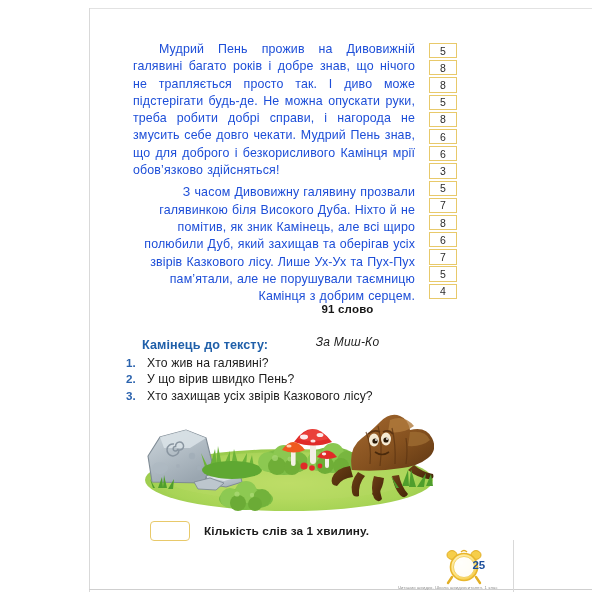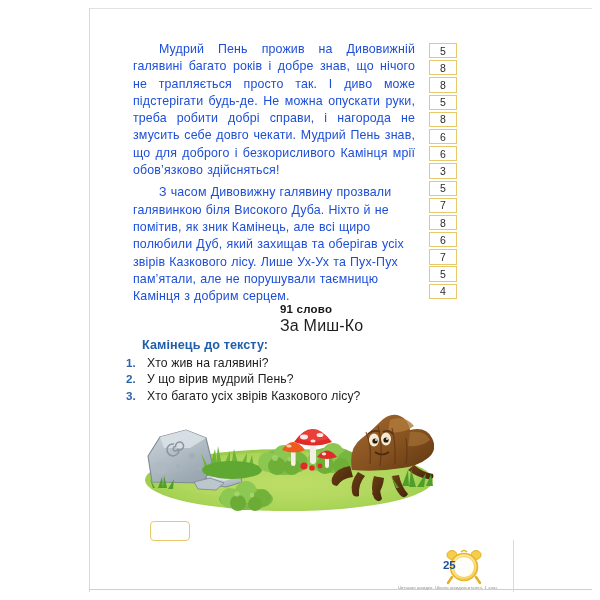--- a/index.html
+++ b/index.html
@@ -70,21 +70,21 @@
     text-align: justify;
     text-indent: 26px;
     letter-spacing: 0.15px;
     word-spacing: 0.5px;
     font-weight: 500;
   }
   .story p.second {
     margin-top: 5px;
   }
   .story p:last-child {
-    text-align: left;
+    text-align: right;
   }
 
   
   .count-column {
     position: absolute;
     left: 429px;
     top: 43px;
     width: 28px;
     display: flex;
     flex-direction: column;
@@ -102,32 +102,33 @@
     background: #ffffff;
     font-weight: 500;
   }
 
   
   .attribution {
     position: absolute;
     left: 280px;
     top: 303px;
     width: 135px;
-    text-align: left;
+    text-align: center;
   }
   .attribution .count {
     font-size: 11.5px;
     font-weight: bold;
     color: #161616;
     letter-spacing: 0.2px;
   }
   .attribution .author {
-    font-size: 16px;
+    font-size: 12px;
+    font-style: italic;
     color: #1d1d1d;
-    margin-top: 2px;
+    margin-top: 20px;
     letter-spacing: 0.2px;
   }
 
   
   .questions-title {
     position: absolute;
     left: 142px;
     top: 338px;
     font-size: 12.6px;
     font-weight: bold;
@@ -198,21 +199,21 @@
     position: absolute;
     left: 443px;
     top: 546px;
     width: 42px;
     height: 40px;
   }
   .page-badge .num {
     position: absolute;
     left: 0; right: 0;
     top: 13px;
-    text-align: left;
+    text-align: right;
     font-size: 11.5px;
     font-weight: bold;
     color: #1d4f9c;
     letter-spacing: -0.2px;
   }
 
   
   .footer {
     position: absolute;
     left: 398px;
@@ -262,25 +263,25 @@
   </div>
 
   <div class="questions-title">Камінець до тексту:</div>
   <div class="questions" id="questions-list">
       <div class="q-row">
         <span class="q-num">1.</span>
         <span class="q-text">Хто жив на галявині?</span>
       </div>
       <div class="q-row">
         <span class="q-num">2.</span>
-        <span class="q-text">У що вірив мудрий Пень?</span>
+        <span class="q-text">У що вірив швидко Пень?</span>
       </div>
       <div class="q-row">
         <span class="q-num">3.</span>
-        <span class="q-text">Хто багато усіх звірів Казкового лісу?</span>
+        <span class="q-text">Хто захищав усіх звірів Казкового лісу?</span>
       </div>
     </div>
 
   <div class="illus">
     <svg width="290" height="108" viewBox="0 0 290 108" xmlns="http://www.w3.org/2000/svg">
       <defs>
         <radialGradient id="gmeadow" cx="50%" cy="55%" r="62%">
           <stop offset="0%" stop-color="#c4e06a"></stop>
           <stop offset="70%" stop-color="#a8d456"></stop>
           <stop offset="100%" stop-color="#8cc244"></stop>
@@ -440,20 +441,21 @@
         <circle cx="94" cy="99" r="8" fill="#6bab36"></circle>
         <circle cx="111" cy="100" r="7" fill="#6bab36"></circle>
         <circle cx="93" cy="90" r="2.6" fill="#a8d872" opacity="0.85"></circle>
         <circle cx="108" cy="91" r="2.2" fill="#a8d872" opacity="0.85"></circle>
       </g>
     </svg>
   </div>
 
   <div class="answer-row">
     <div class="answer-box"></div>
+    <div class="answer-label">Кількість слів за 1 хвилину.</div>
   </div>
 
   <div class="page-badge">
     <svg width="42" height="40" viewBox="0 0 42 40" xmlns="http://www.w3.org/2000/svg">
       <defs>
         <radialGradient id="gclock" cx="40%" cy="35%" r="70%">
           <stop offset="0%" stop-color="#fff6cf"></stop>
           <stop offset="70%" stop-color="#fde27e"></stop>
           <stop offset="100%" stop-color="#f3c53a"></stop>
         </radialGradient>

